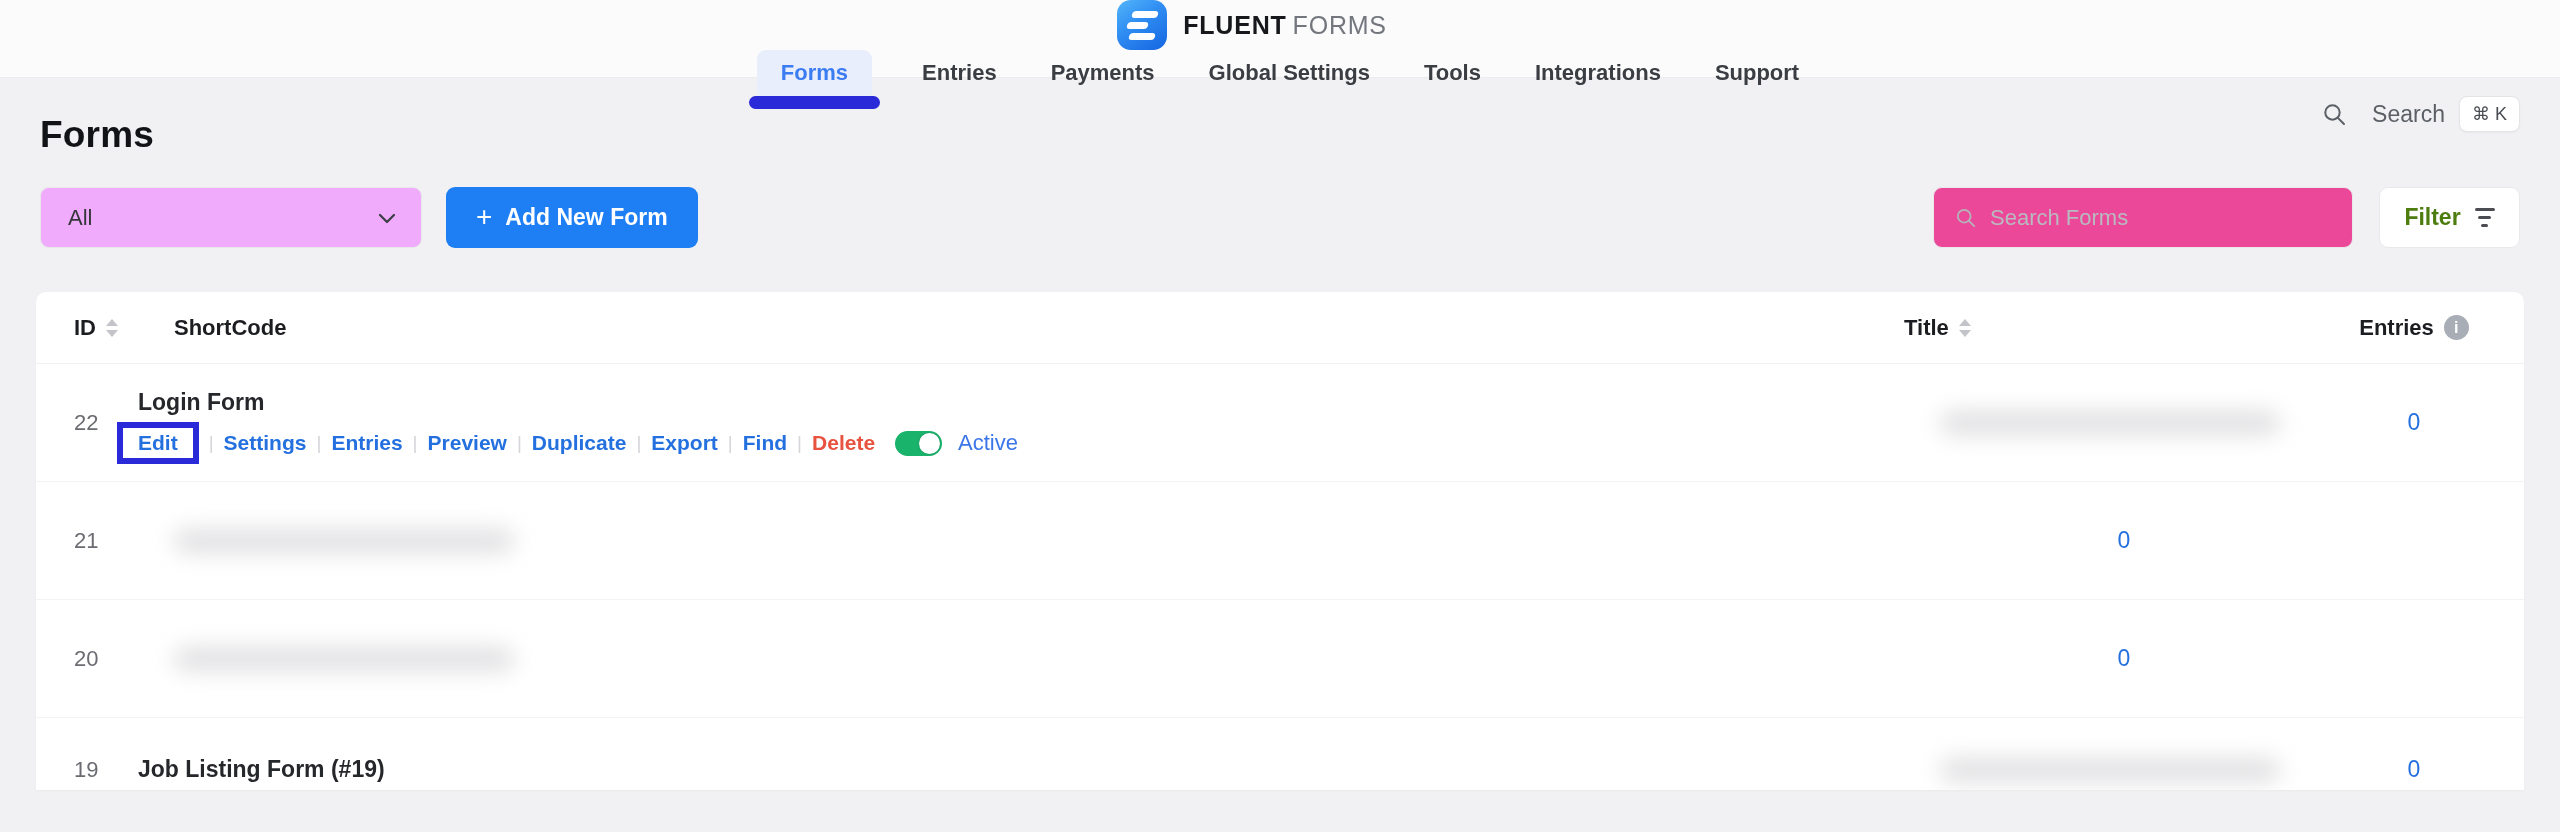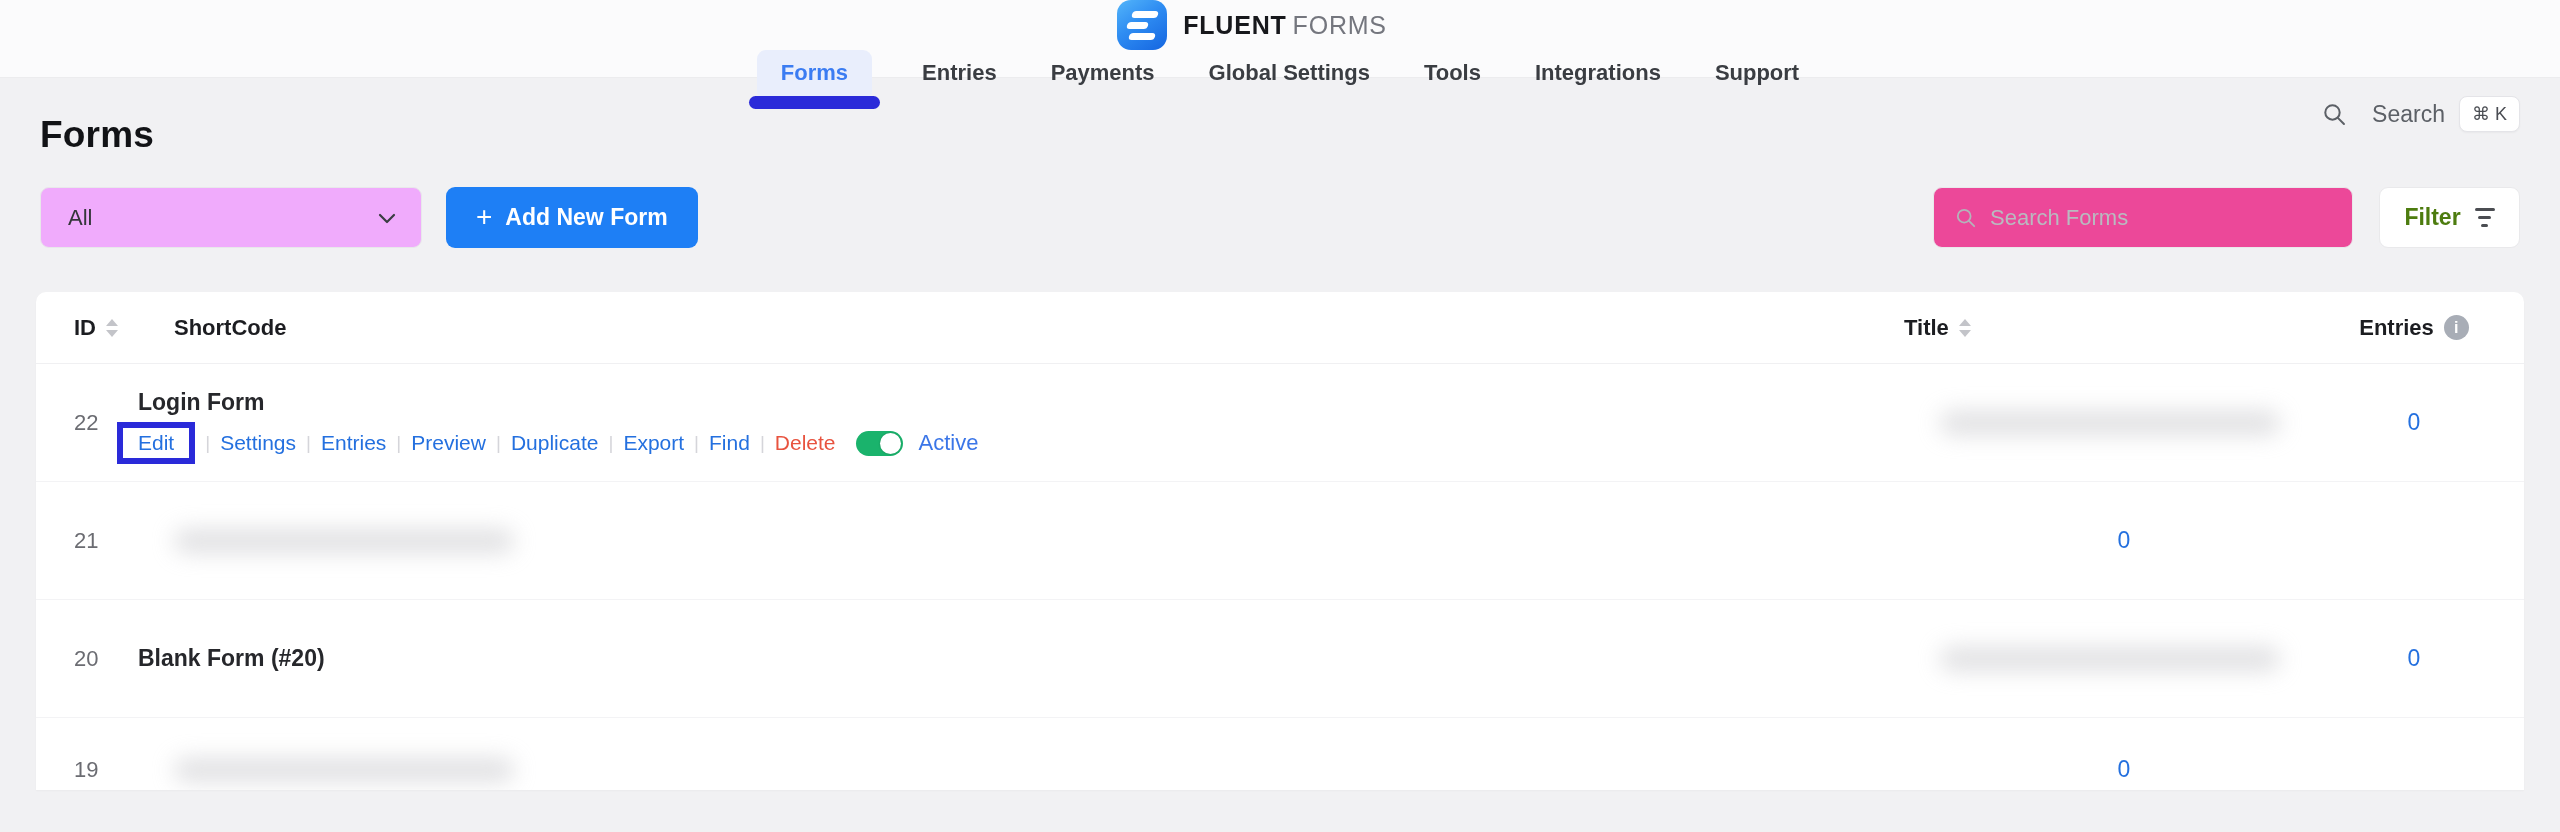--- a/index.html
+++ b/index.html
@@ -119,21 +119,21 @@
   .blur-blob {
     width:340px; height:24px; border-radius:12px; background:#c7c7cb;
     filter:blur(11px); opacity:.55;
   }
   .cell-entries { display:flex; justify-content:center; }
   .entries-link { font-size:23px; color:#2470df; text-decoration:none; }
 
   
   .row-main { display:flex; flex-direction:column; justify-content:center; gap:14px; }
   .actions { display:flex; align-items:center; font-size:21px; margin-left:0; }
-  .actions a { color:#2470df; text-decoration:none; white-space:nowrap; }
+  .actions a { color:#2470df; text-decoration:none; white-space:nowrap;font-weight:bold; }
   .actions a.danger { color:#e8533f; }
   .sep { color:#d5d5da; margin:0 10px; font-size:19px; }
   .edit-box {
     display:inline-flex; border:6px solid #2a2ad9; background:#fff;
     padding:3px 15px; margin:-9px 0 -9px -21px;
   }
   .toggle {
     width:47px; height:25px; border-radius:13px; background:#1ab36c;
     display:inline-flex; align-items:center; justify-content:flex-end;
     padding:2px; margin:0 16px 0 20px; cursor:pointer;
@@ -281,31 +281,31 @@
       <div class="cell-shortcode">
           <div class="blur-blob"></div>
         </div>
       <div class="cell-entries">
           <a class="entries-link" href="#">0</a>
         </div>
     </div>
 
     <div class="trow row">
       <div class="cell-id">20</div>
-      <div class="cell-title">Blank Form (#20)</div>
       <div class="cell-shortcode">
           <div class="blur-blob"></div>
         </div>
       <div class="cell-entries">
           <a class="entries-link" href="#">0</a>
         </div>
     </div>
 
     <div class="trow row last">
       <div class="cell-id">19</div>
+      <div class="cell-title">Job Listing Form (#19)</div>
       <div class="cell-shortcode">
           <div class="blur-blob"></div>
         </div>
       <div class="cell-entries">
           <a class="entries-link" href="#">0</a>
         </div>
     </div>
 
   </div>
 </main>

